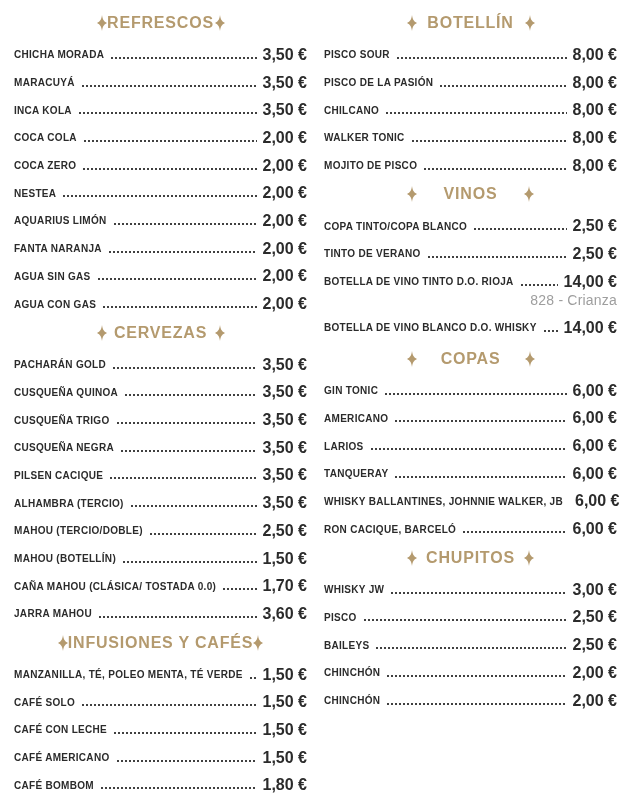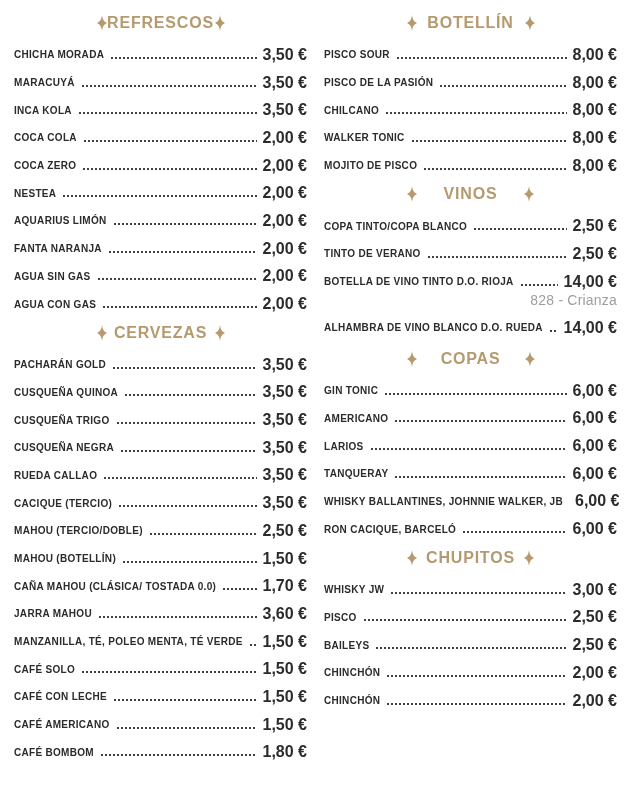--- a/index.html
+++ b/index.html
@@ -205,30 +205,30 @@
     <div class="line">
       <span class="name">CUSQUEÑA NEGRA</span>
       <span class="dots"></span>
       <span class="price">3,50 €</span>
     </div>
 
   </div>
 
   <div class="menu-item">
     <div class="line">
-      <span class="name">RUEDA CALLAO</span>
-      <span class="dots"></span>
-      <span class="price">3,50 €</span>
-    </div>
-
-  </div>
-
-  <div class="menu-item">
-    <div class="line">
-      <span class="name">CACIQUE (TERCIO)</span>
+      <span class="name">PILSEN CACIQUE</span>
+      <span class="dots"></span>
+      <span class="price">3,50 €</span>
+    </div>
+
+  </div>
+
+  <div class="menu-item">
+    <div class="line">
+      <span class="name">ALHAMBRA (TERCIO)</span>
       <span class="dots"></span>
       <span class="price">3,50 €</span>
     </div>
 
   </div>
 
   <div class="menu-item">
     <div class="line">
       <span class="name">MAHOU (TERCIO/DOBLE)</span>
       <span class="dots"></span>
@@ -260,20 +260,33 @@
       <span class="name">JARRA MAHOU</span>
       <span class="dots"></span>
       <span class="price">3,60 €</span>
     </div>
 
   </div>
 </div>
   </section>
 
   <section class="menu-section">
+    <div class="menu-header">
+      <span class="star">
+        <svg width="10" height="16" viewBox="0 0 10 16" aria-hidden="true">
+          <path d="M5 0 C5.6 4.2, 6.6 6.4, 10 8 C6.6 9.6, 5.6 11.8, 5 16 C4.4 11.8, 3.4 9.6, 0 8 C3.4 6.4, 4.4 4.2, 5 0 Z" fill="#b49a6e"></path>
+        </svg>
+      </span>
+      <h2 class="title">INFUSIONES Y CAFÉS</h2>
+      <span class="star">
+        <svg width="10" height="16" viewBox="0 0 10 16" aria-hidden="true">
+          <path d="M5 0 C5.6 4.2, 6.6 6.4, 10 8 C6.6 9.6, 5.6 11.8, 5 16 C4.4 11.8, 3.4 9.6, 0 8 C3.4 6.4, 4.4 4.2, 5 0 Z" fill="#b49a6e"></path>
+        </svg>
+      </span>
+    </div>
     <div class="items">
   <div class="menu-item">
     <div class="line">
       <span class="name">MANZANILLA, TÉ, POLEO MENTA, TÉ VERDE</span>
       <span class="dots"></span>
       <span class="price">1,50 €</span>
     </div>
 
   </div>
 
@@ -415,21 +428,21 @@
     <div class="line">
       <span class="name">BOTELLA DE VINO TINTO D.O. RIOJA</span>
       <span class="dots"></span>
       <span class="price">14,00 €</span>
     </div>
     <div class="note">828 - Crianza</div>
   </div>
 
   <div class="menu-item with-note">
     <div class="line">
-      <span class="name">ALHAMBRA DE VINO BLANCO D.O. RUEDA</span>
+      <span class="name">BOTELLA DE VINO BLANCO D.O. WHISKY</span>
       <span class="dots"></span>
       <span class="price">14,00 €</span>
     </div>
   </div>
 </div>
   </section>
 
   <section class="menu-section">
     <div class="menu-header">
       <span class="star">

